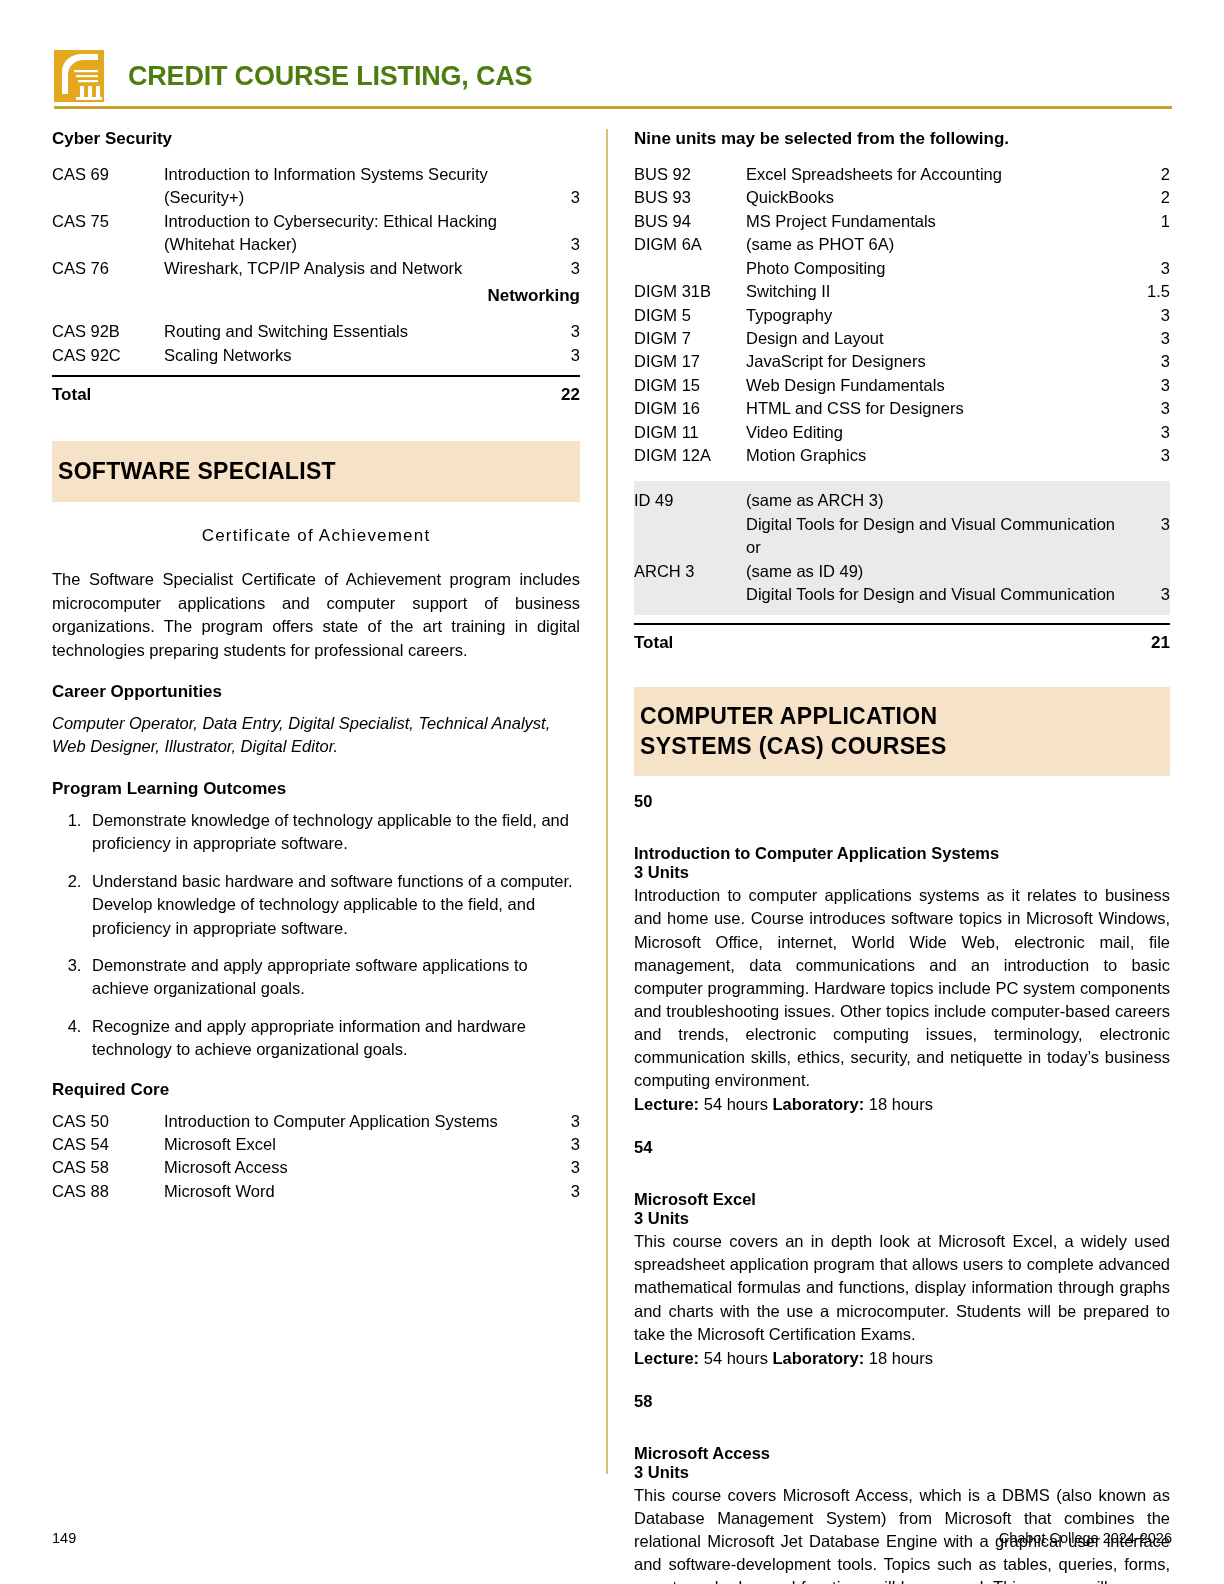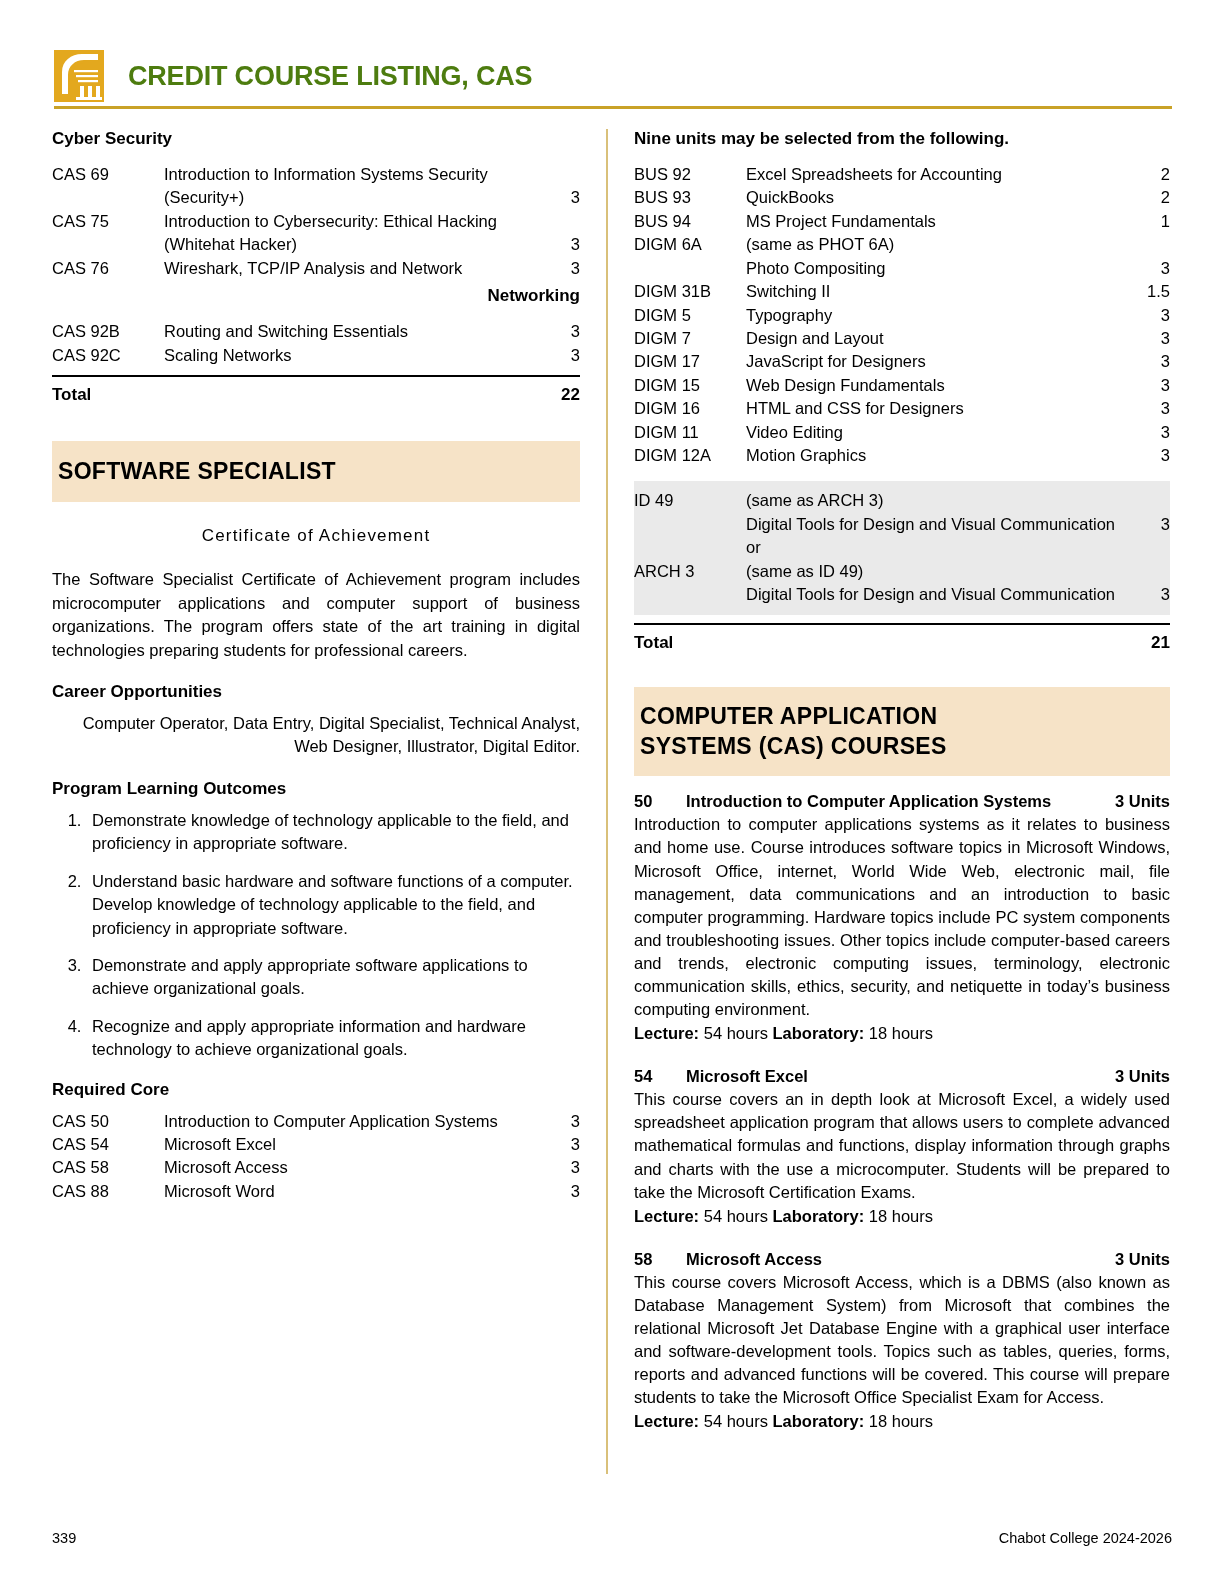--- a/index.html
+++ b/index.html
@@ -127,21 +127,21 @@
     margin-top: 24px;
     margin-bottom: 22px;
   }
 
   .body-par {
     font-size: 16.5px;
     line-height: 1.42;
     text-align: justify;
     margin: 0 0 20px 0;
   }
-  .body-par.left { text-align: right; }
+  .body-par.left { text-align: left; font-style: italic; }
 
   ol.outcomes {
     margin: 8px 0 0 0;
     padding-left: 34px;
     font-size: 16.5px;
     line-height: 1.42;
   }
   ol.outcomes li {
     margin-bottom: 14px;
     padding-left: 6px;
@@ -156,20 +156,21 @@
   .shaded table { font-size: 16.5px; }
 
   
   .course-entry { margin-top: 22px; }
   .course-entry.first { margin-top: 16px; }
   .course-head {
     display: flex;
     font-size: 16.5px;
     font-weight: bold;
     margin-bottom: 2px;
+    flex-direction: column;
   }
   .ch-num   { width: 52px; flex: 0 0 52px; }
   .ch-name  { flex: 1 1 auto; }
   .ch-units { flex: 0 0 auto; white-space: nowrap; }
   .course-desc {
     font-size: 16.5px;
     line-height: 1.40;
     text-align: justify;
     margin: 0;
   }
@@ -478,17 +479,17 @@
           <span>54 hours</span>
           <b>Laboratory:</b>
           <span>18 hours</span>
         </div>
       </div>
 
     </div>
   </div>
 
   <div class="footer">
-    <span>339</span>
+    <span>149</span>
     <span>Chabot College 2024-2026</span>
   </div>
 
 </div>
 
 </body></html>

